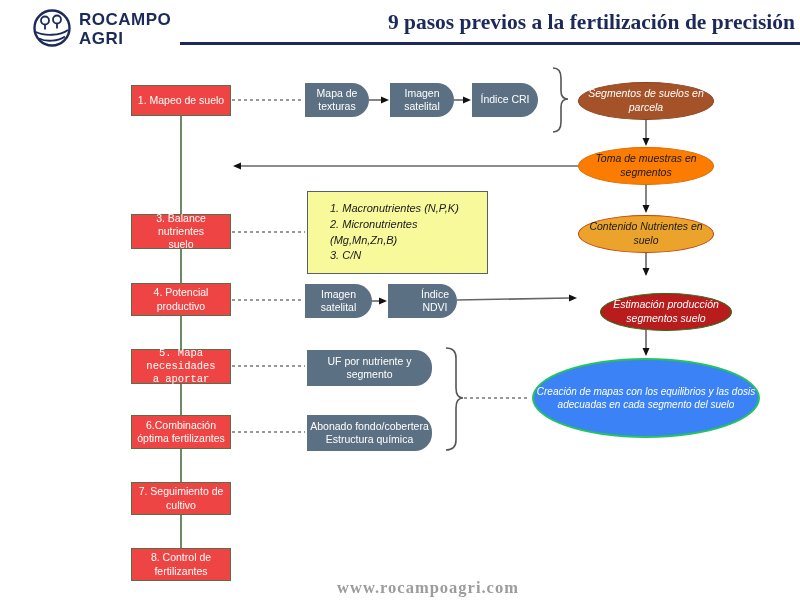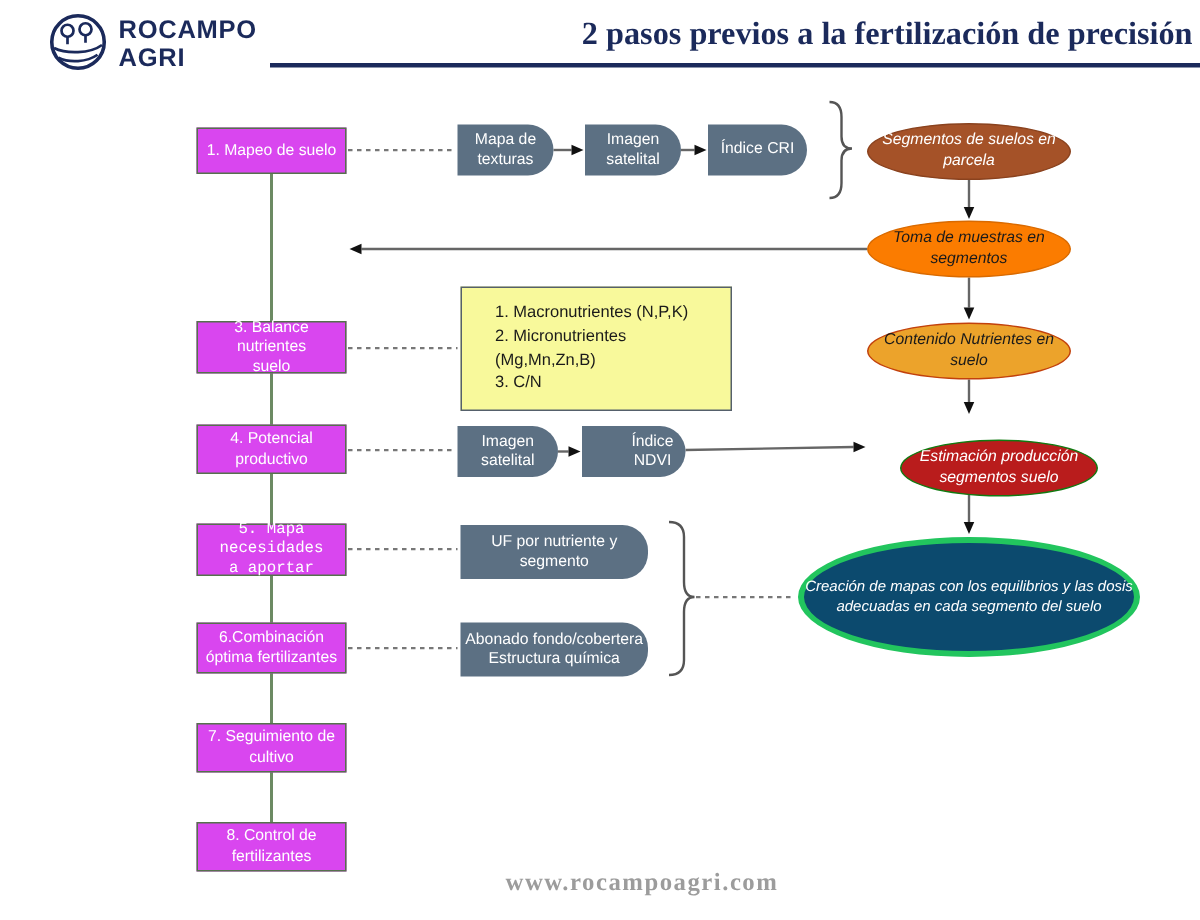--- a/index.html
+++ b/index.html
@@ -6,39 +6,39 @@
   #slide{position:relative;width:800px;height:613px;background:#ffffff;overflow:hidden;
          font-family:"Liberation Sans",sans-serif;}
   
   #logo-icon{position:absolute;left:31px;top:7px;width:42px;height:42px;}
   #logo-text{position:absolute;left:79px;top:11px;color:#1b2a5b;font-weight:bold;
              font-size:17px;line-height:1.1;letter-spacing:.5px;}
   #page-title{position:absolute;right:5px;top:10px;color:#1b2a5b;font-weight:bold;
               font-family:"Liberation Serif",serif;font-size:21.5px;white-space:nowrap;}
   #divider{position:absolute;left:180px;top:42px;width:620px;height:3px;background:#1b2a5b;}
   
-  .step{position:absolute;left:131px;width:100px;background:#d946ef;border:1.5px solid #55714c;
+  .step{position:absolute;left:131px;width:100px;background:#ef4444;border:1.5px solid #55714c;
         color:#ffffff;font-size:10.5px;display:flex;align-items:center;justify-content:center;
         text-align:center;white-space:pre-line;line-height:1.25;box-sizing:border-box;z-index:2;}
   .proc{position:absolute;background:#5c7083;color:#ffffff;font-size:10.5px;
         border-radius:0 17px 17px 0;display:flex;align-items:center;justify-content:center;
         text-align:center;white-space:pre-line;line-height:1.25;box-sizing:border-box;z-index:2;}
   .ellipse{position:absolute;border-radius:50%;display:flex;align-items:center;justify-content:center;
         text-align:center;font-size:10.5px;white-space:pre-line;line-height:1.3;box-sizing:border-box;z-index:2;font-style:italic;}
   #note-box{position:absolute;left:307px;top:191px;width:181px;height:83px;background:#f8f99b;
         border:1.5px solid #55606b;color:#1a1a1a;font-size:11px;line-height:1.45;
         display:flex;flex-direction:column;justify-content:center;padding-left:22px;
-        box-sizing:border-box;z-index:2;}
+        box-sizing:border-box;z-index:2;font-style:italic;}
   #connector-layer{position:absolute;left:0;top:0;width:800px;height:613px;z-index:1;}
   
   #ellipse-segmentos{left:578px;top:82px;width:136px;height:38px;background:#a55228;border:1px solid #8a421e;color:#fff;}
   #ellipse-toma{left:578px;top:147px;width:136px;height:38px;background:#fb7c00;border:1px solid #d96a00;color:#1a1a1a;}
   #ellipse-contenido{left:578px;top:215px;width:136px;height:38px;background:#eca32b;border:1px solid #c2410c;color:#1a1a1a;}
   #ellipse-estimacion{left:600px;top:277px;width:132px;height:38px;background:#b91c1c;border:1px solid #117a11;color:#fff;margin-top:16px;}
-  #ellipse-creacion{left:532px;top:358px;width:228px;height:80px;background:#0c4a6e;border:4px solid #22c55e;color:#fff;font-size:10px;}
+  #ellipse-creacion{left:532px;top:358px;width:228px;height:80px;background:#3b82f6;border:2px solid #22c55e;color:#fff;font-size:10px;}
   
   #step-1{top:85px;height:31px;}  #step-2{top:151px;height:32px;} #step-3{top:214px;height:35px;}
   #step-4{top:283px;height:33px;} #step-5{top:349px;height:35px;font-family:Liberation Mono, monospace;} #step-6{top:415px;height:34px;}
   #step-7{top:482px;height:33px;} #step-8{top:548px;height:33px;}
   
   #proc-mapa-texturas{left:305px;top:83px;width:64px;height:34px;}
   #proc-imagen-sat-1{left:390px;top:83px;width:64px;height:34px;}
   #proc-indice-cri{left:472px;top:83px;width:66px;height:34px;}
   #proc-imagen-sat-2{left:305px;top:284px;width:67px;height:34px;}
   #proc-indice-ndvi{left:388px;top:284px;width:69px;height:34px;padding-left:25px;}
@@ -64,21 +64,21 @@
     <line x1="14" y1="17.5" x2="14" y2="22.5" stroke="#1b2a5b" stroke-width="1.8"></line>
     <circle cx="26" cy="12.5" r="4" stroke="#1b2a5b" stroke-width="1.8" fill="none"></circle>
     <line x1="26" y1="16.5" x2="26" y2="21.5" stroke="#1b2a5b" stroke-width="1.8"></line>
     <path d="M5,25 C13,29 29,29 37,23" stroke="#1b2a5b" stroke-width="1.8" fill="none"></path>
     <path d="M8,31.5 C15,35 27,34.5 34,29.5" stroke="#1b2a5b" stroke-width="1.8" fill="none"></path>
   </svg>
   <div id="logo-text">
     <div>ROCAMPO</div>
     <div>AGRI</div>
   </div>
-  <div id="page-title">2 pasos previos a la fertilización de precisión</div>
+  <div id="page-title">9 pasos previos a la fertilización de precisión</div>
   <div id="divider"></div>
 
   <svg id="connector-layer" viewBox="0 0 800 613">
 
     <line class="spine" x1="181" y1="116" x2="181" y2="548"></line>
 
     <line class="dash" x1="232" y1="100" x2="303" y2="100"></line>
     <line class="dash" x1="232" y1="232" x2="305" y2="232"></line>
     <line class="dash" x1="232" y1="300" x2="303" y2="300"></line>
     <line class="dash" x1="232" y1="366" x2="305" y2="366"></line>

